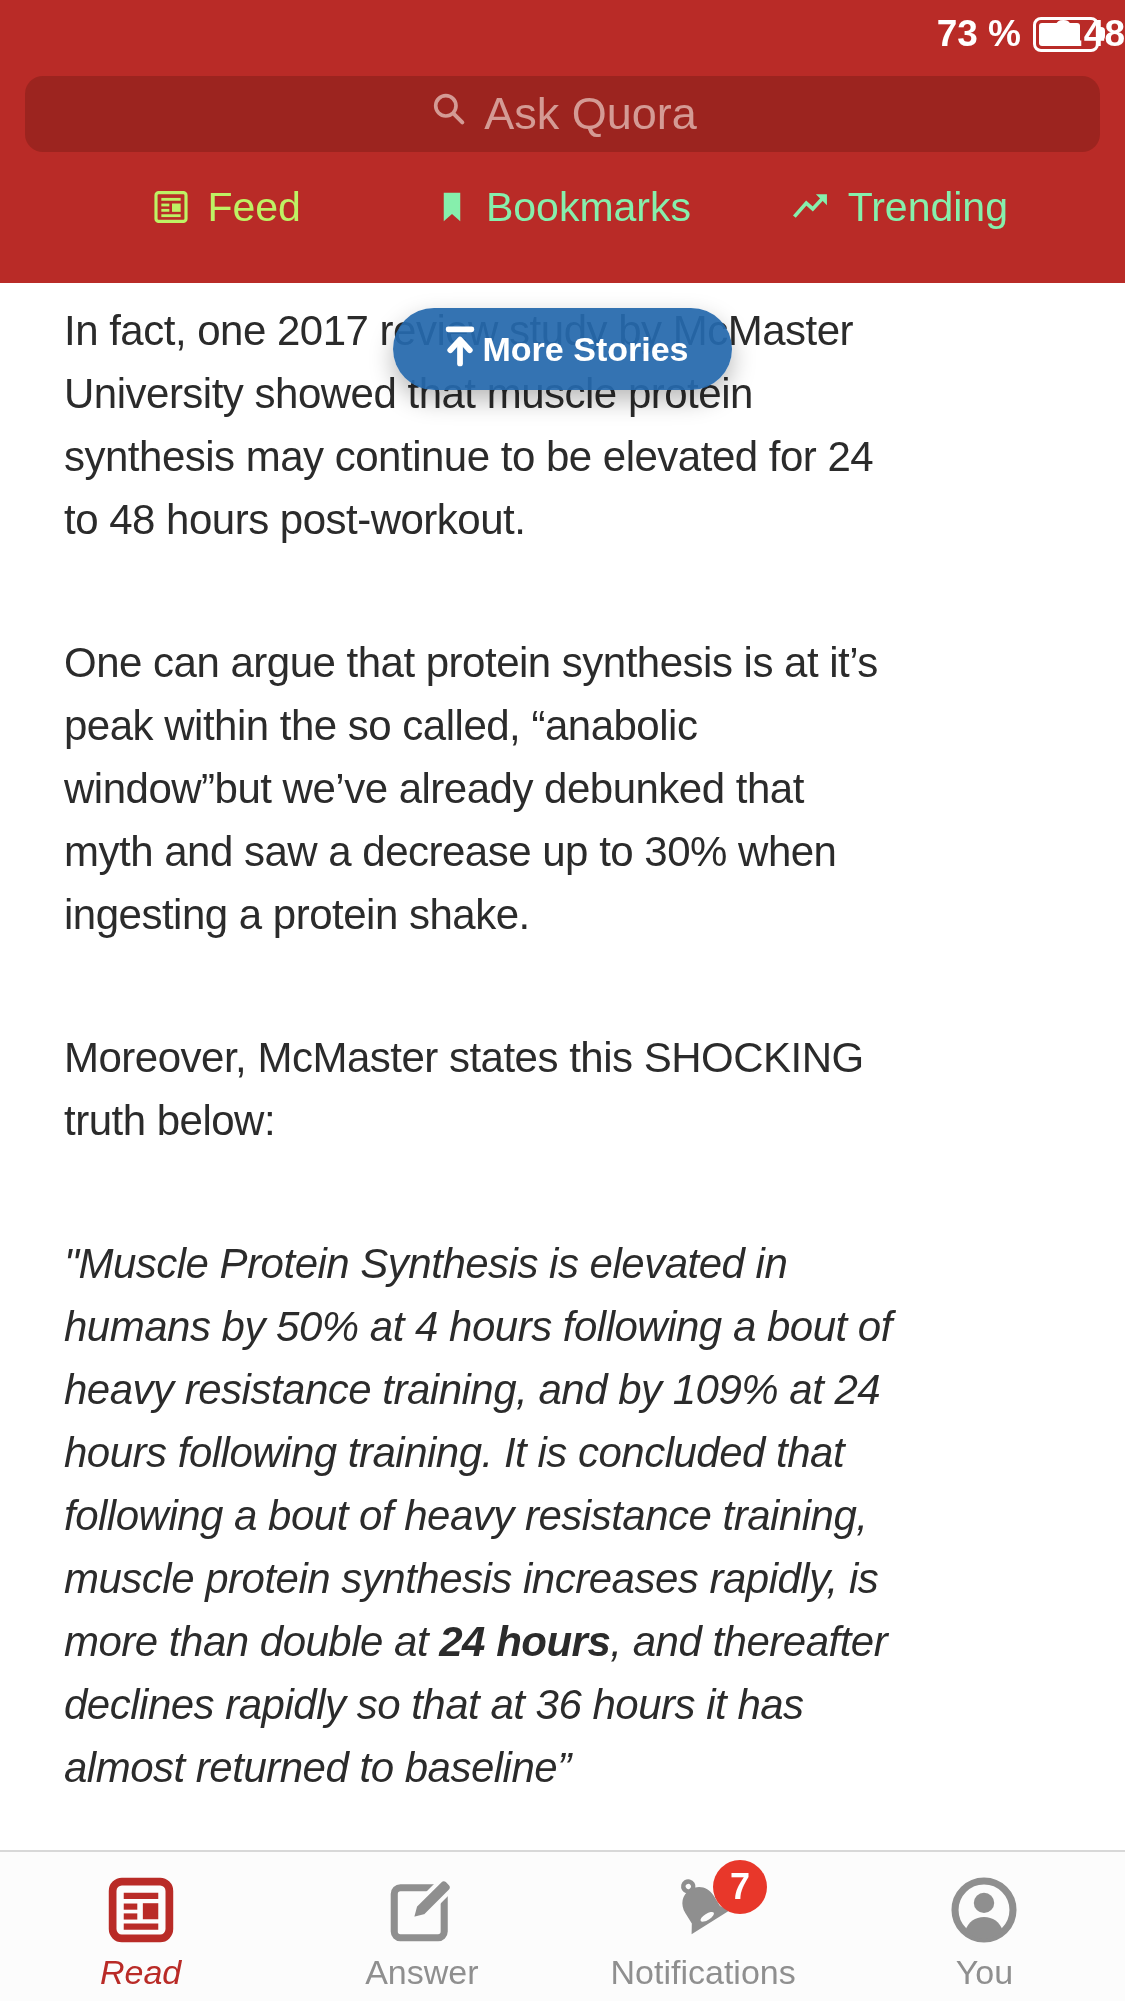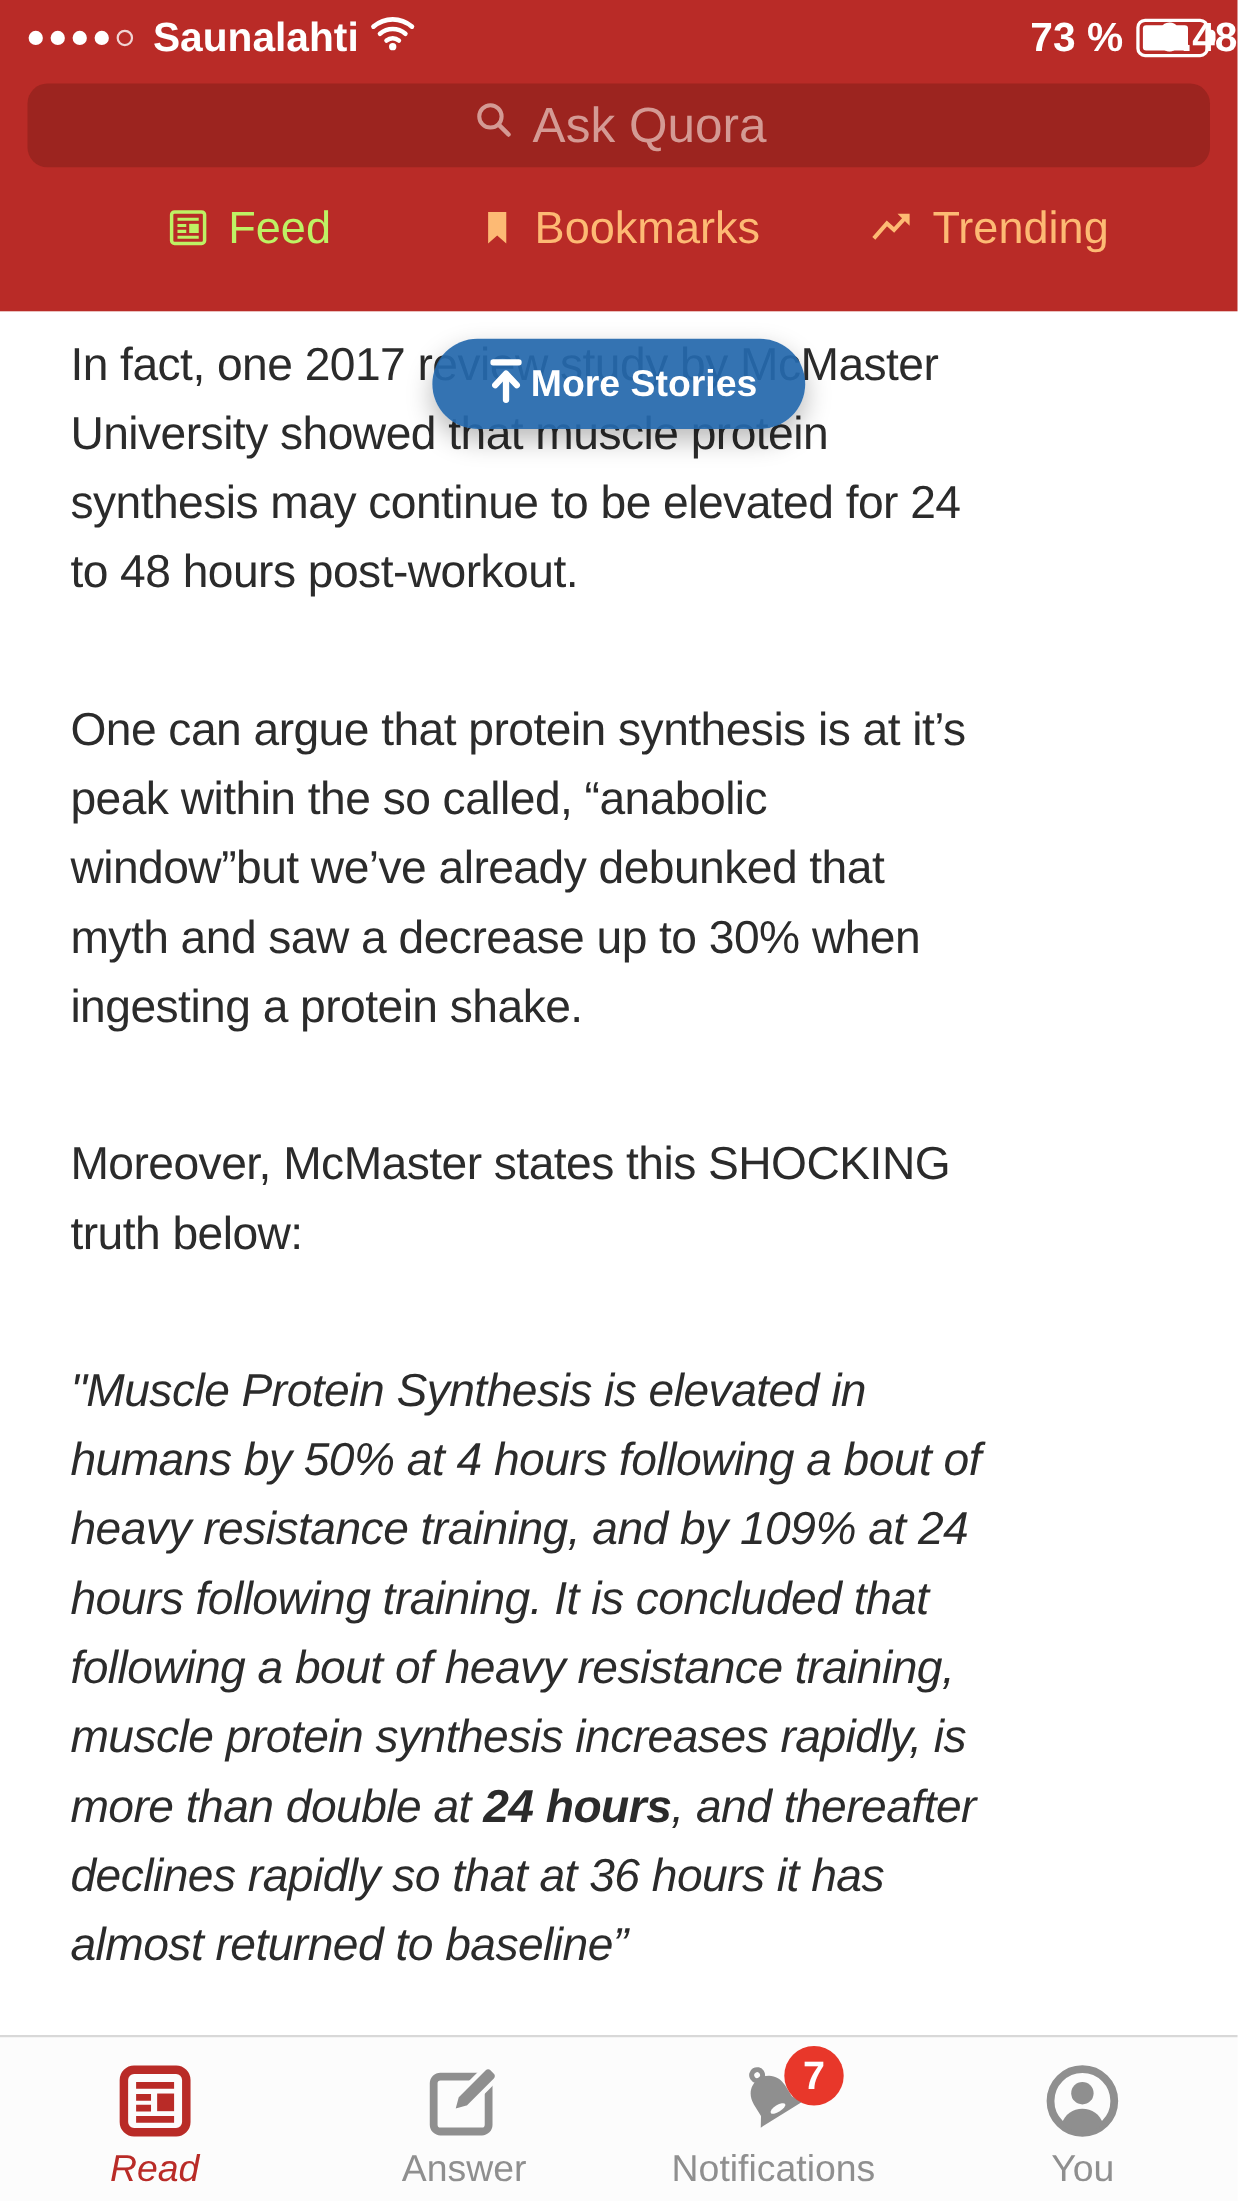--- a/index.html
+++ b/index.html
@@ -30,21 +30,21 @@
   .battery-cap{position:absolute;right:-9px;top:7px;width:5px;height:13px;background:#fff;border-radius:0 4px 4px 0;}
   
   .search-bar{
     margin:14px 25px 0 25px;height:76px;border-radius:18px;
     background:#9c241f;display:flex;align-items:center;justify-content:center;gap:14px;
     color:#d49a94;font-size:45px;
   }
   
   .tab-row{height:110px;display:flex;align-items:center;padding:0 58px;}
   .tab{flex:1;display:flex;align-items:center;justify-content:center;gap:16px;
-       font-size:41px;color:#fdba74;}
+       font-size:41px;color:#86efac;}
   .tab.active{color:#bef264;}
   .tab svg{display:block;}
   
   .content{
     position:absolute;top:283px;left:0;width:1125px;bottom:149px;
     background:#fff;padding:16px 64px 0 64px;box-sizing:border-box;overflow:hidden;
   }
   .para{
     margin:0 0 80px 0;font-size:42px;line-height:63px;color:#2b2b2b;
     letter-spacing:-0.5px;white-space:pre;
@@ -75,38 +75,20 @@
     background:#e8372a;color:#fff;font-size:36px;font-weight:700;
     display:flex;align-items:center;justify-content:center;
   }
 </style>
 </head>
 <body>
 
 <div class="app-header">
 
   <div class="status-bar">
-    <div class="status-left">
-      <span class="signal-dots">
-        <span class="dot"></span>
-          <span class="dot"></span>
-          <span class="dot"></span>
-          <span class="dot"></span>
-          <span class="dot empty"></span>
-      </span>
-      <span>Saunalahti</span>
-      <span>
-        <svg width="42" height="34" viewBox="0 0 24 19">
-          <path d="M2 6.2 C8 1.2 16 1.2 22 6.2" fill="none" stroke="#fff" stroke-width="2.4" stroke-linecap="round"></path>
-          <path d="M5.4 9.9 C9.3 6.6 14.7 6.6 18.6 9.9" fill="none" stroke="#fff" stroke-width="2.4" stroke-linecap="round"></path>
-          <path d="M8.8 13.4 C10.7 11.9 13.3 11.9 15.2 13.4" fill="none" stroke="#fff" stroke-width="2.4" stroke-linecap="round"></path>
-          <circle cx="12" cy="16.6" r="1.9" fill="#fff"></circle>
-        </svg>
-      </span>
-    </div>
     <div class="status-time">0.48</div>
     <div class="status-right">
       <span>73 %</span>
       <span class="battery">
         <span class="battery-fill"></span>
           <span class="battery-cap"></span>
       </span>
     </div>
   </div>
 

